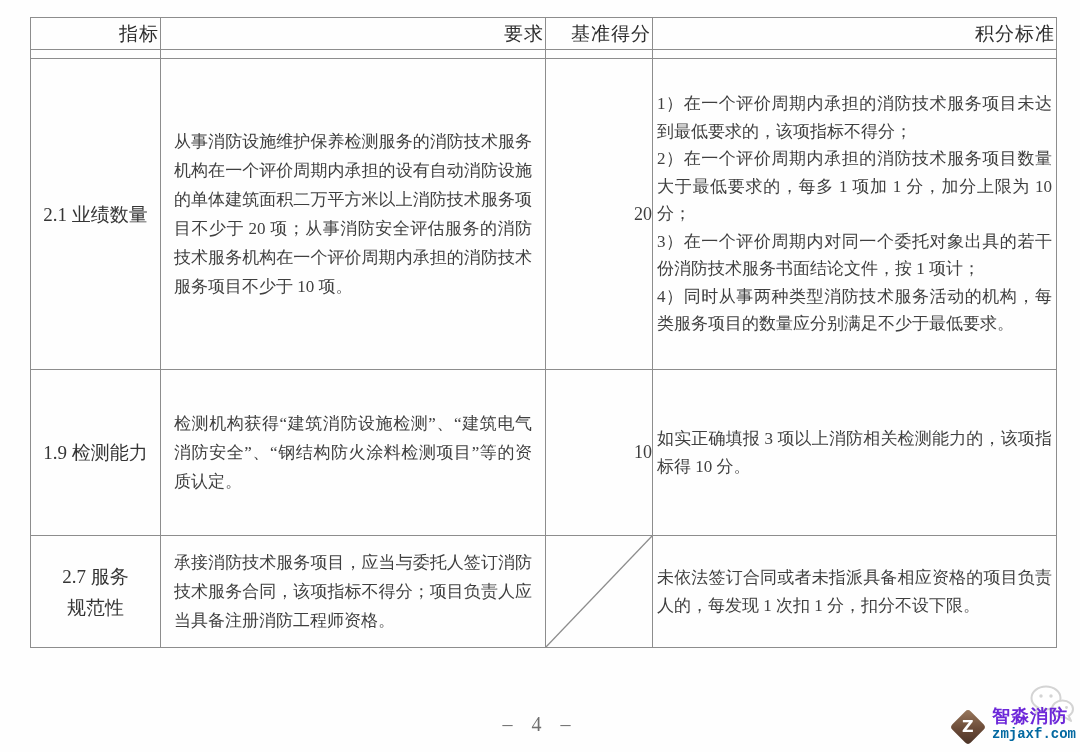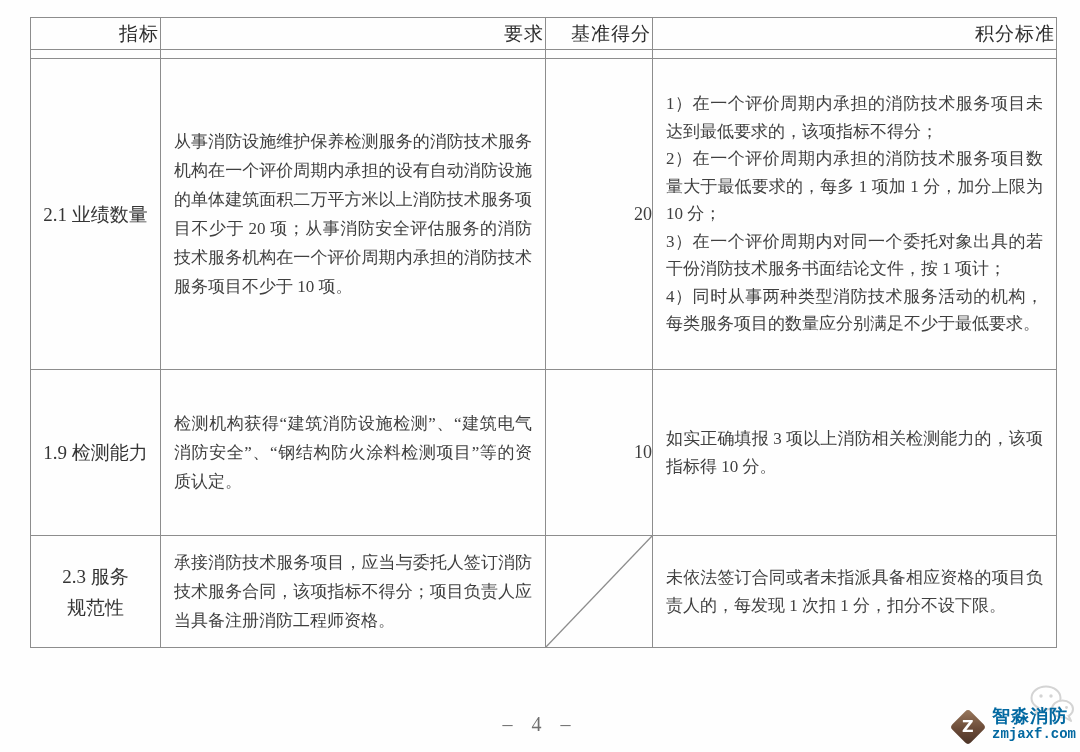--- a/index.html
+++ b/index.html
@@ -34,21 +34,21 @@
   }
   td.c-req{
     padding:4px 13px;font-size:17px;line-height:29px;
     text-align:justify;vertical-align:middle;color:#3f3f3f;
   }
   td.c-score{
     text-align:right;vertical-align:middle;font-size:18px;
     color:#3f3f3f;position:relative;padding:0;
   }
   td.c-crit{
-    padding:9px 13px;font-size:17px;line-height:27.5px;
+    padding:9px 4px;font-size:17px;line-height:27.5px;
     text-align:justify;vertical-align:middle;color:#3f3f3f;
     white-space:pre-line;
   }
   .diag{position:absolute;left:0;top:0;width:100%;height:100%;display:block;}
   .diag line{stroke:#8d8d8d;stroke-width:1.3;}
   
   .page-number{
     position:absolute;left:0;top:713px;width:100%;
     text-align:center;color:#6f6f6f;font-size:20px;letter-spacing:7px;
   }
@@ -70,21 +70,21 @@
     background:linear-gradient(135deg,#9b7a5e 0%,#6b4b38 55%,#4a3226 100%);
     border-radius:4px;
     display:flex;align-items:center;justify-content:center;
   }
   .zm-z{
     transform:rotate(-45deg);color:#ffffff;font-weight:bold;font-size:16px;
     font-family:"DejaVu Sans",sans-serif;line-height:1;
   }
   .zm-text{display:flex;flex-direction:column;line-height:1.1;}
   .zm-brand{
-    color:#0369a1;font-size:18px;font-weight:bold;letter-spacing:1px;
+    color:#6d28d9;font-size:18px;font-weight:bold;letter-spacing:1px;
     font-family:"Liberation Sans","DejaVu Sans",sans-serif;
   }
   .zm-site{
     color:#0369a1;font-size:14px;font-weight:bold;
     font-family:"Liberation Mono","DejaVu Sans Mono",monospace;
   }
 </style>
 </head>
 <body>
 
@@ -117,21 +117,21 @@
 3）在一个评价周期内对同一个委托对象出具的若干份消防技术服务书面结论文件，按 1 项计；
 4）同时从事两种类型消防技术服务活动的机构，每类服务项目的数量应分别满足不少于最低要求。</td>
   </tr>
   <tr class="r2">
     <td class="c-ind">1.9 检测能力</td>
     <td class="c-req">检测机构获得“建筑消防设施检测”、“建筑电气消防安全”、“钢结构防火涂料检测项目”等的资质认定。</td>
     <td class="c-score">10</td>
     <td class="c-crit">如实正确填报 3 项以上消防相关检测能力的，该项指标得 10 分。</td>
   </tr>
   <tr class="r3">
-    <td class="c-ind">2.3 服务
+    <td class="c-ind">2.7 服务
 规范性</td>
     <td class="c-req">承接消防技术服务项目，应当与委托人签订消防技术服务合同，该项指标不得分；项目负责人应当具备注册消防工程师资格。</td>
     <td class="c-score">
       <svg class="diag" preserveAspectRatio="none">
         <line x1="0" y1="100%" x2="100%" y2="0"></line>
       </svg>
     </td>
     <td class="c-crit">未依法签订合同或者未指派具备相应资格的项目负责人的，每发现 1 次扣 1 分，扣分不设下限。</td>
   </tr>
 </tbody>

